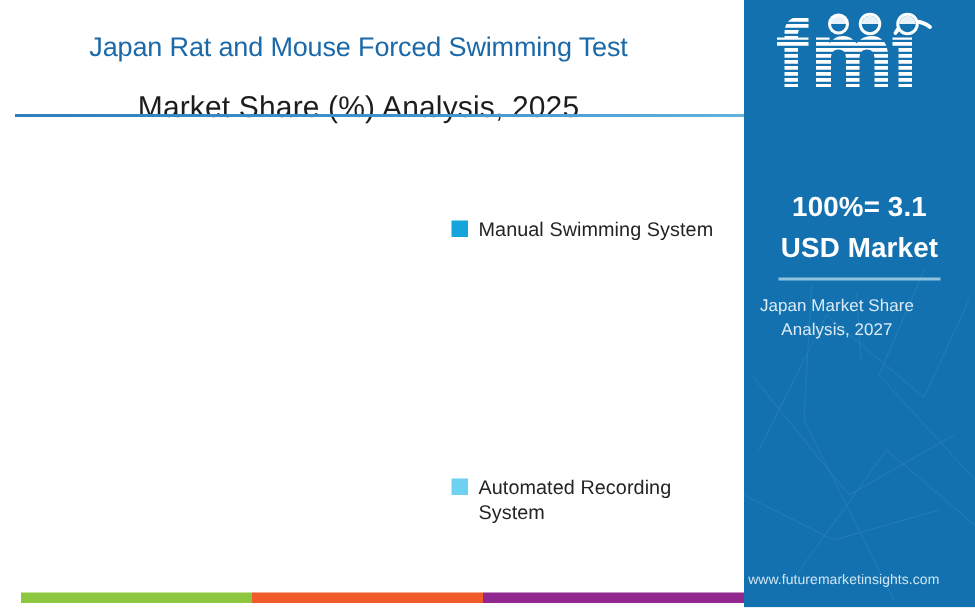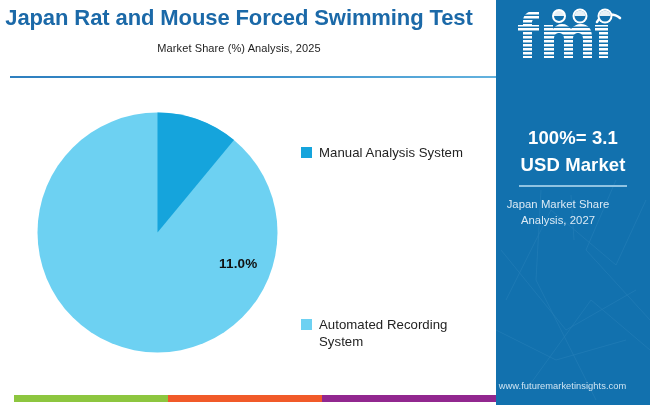--- a/index.html
+++ b/index.html
@@ -28,30 +28,30 @@
     background: #ffffff;
   }
 
   #title-block {
     position: absolute;
     left: 0; top: 4px;
     width: 478px;
     text-align: center;
   }
   #chart-title {
-    font-size: 22px;
-    font-weight: bold;
+    font-size: 18px;
+    font-weight: normal;
     color: #1B69A8;
     letter-spacing: -0.1px;
     line-height: 1.25;
-    margin: 0;
+    margin: 16px;
     padding: 0 4px;
   }
   #chart-subtitle {
-    font-size: 11px;
+    font-size: 20px;
     font-weight: normal;
     color: #1d1d1d;
     line-height: 1.3;
     margin: 9px 0 0 0;
     letter-spacing: 0.1px;
   }
 
   #header-divider {
     position: absolute;
     left: 10px;
@@ -194,31 +194,24 @@
 
   <div id="left-area">
 
     <div id="title-block">
       <div id="chart-title">Japan Rat and Mouse Forced Swimming Test</div>
       <div id="chart-subtitle">Market Share (%) Analysis, 2025</div>
     </div>
 
     <div id="header-divider"></div>
 
-    <div id="pie-wrap">
-      <svg id="pie-svg" viewBox="0 0 241 241">
-        <circle cx="120.5" cy="120.5" r="120" fill="#6DD1F2"></circle>
-        <path id="slice-manual" fill="#15A4DC" d="M 120.5 120.5 L 120.5 0.5 A 120 120 0 0 1 196.99087876984277 28.038410866905295 Z"></path>
-      </svg>
-      <div id="pie-label">11.0%</div>
-    </div>
 
     <div class="legend-item" id="legend-manual">
       <span class="legend-swatch" style="background:#15A4DC"></span>
-      <span class="legend-label">Manual Analysis System</span>
+      <span class="legend-label">Manual Swimming System</span>
     </div>
 
     <div class="legend-item" id="legend-auto">
       <span class="legend-swatch" style="background:#6DD1F2"></span>
       <span class="legend-label">Automated Recording System</span>
     </div>
 
     <div id="bottom-strip">
       <div id="strip-spacer"></div>
       <div class="strip-seg" style="width:154px;background:#8DC63F"></div>

